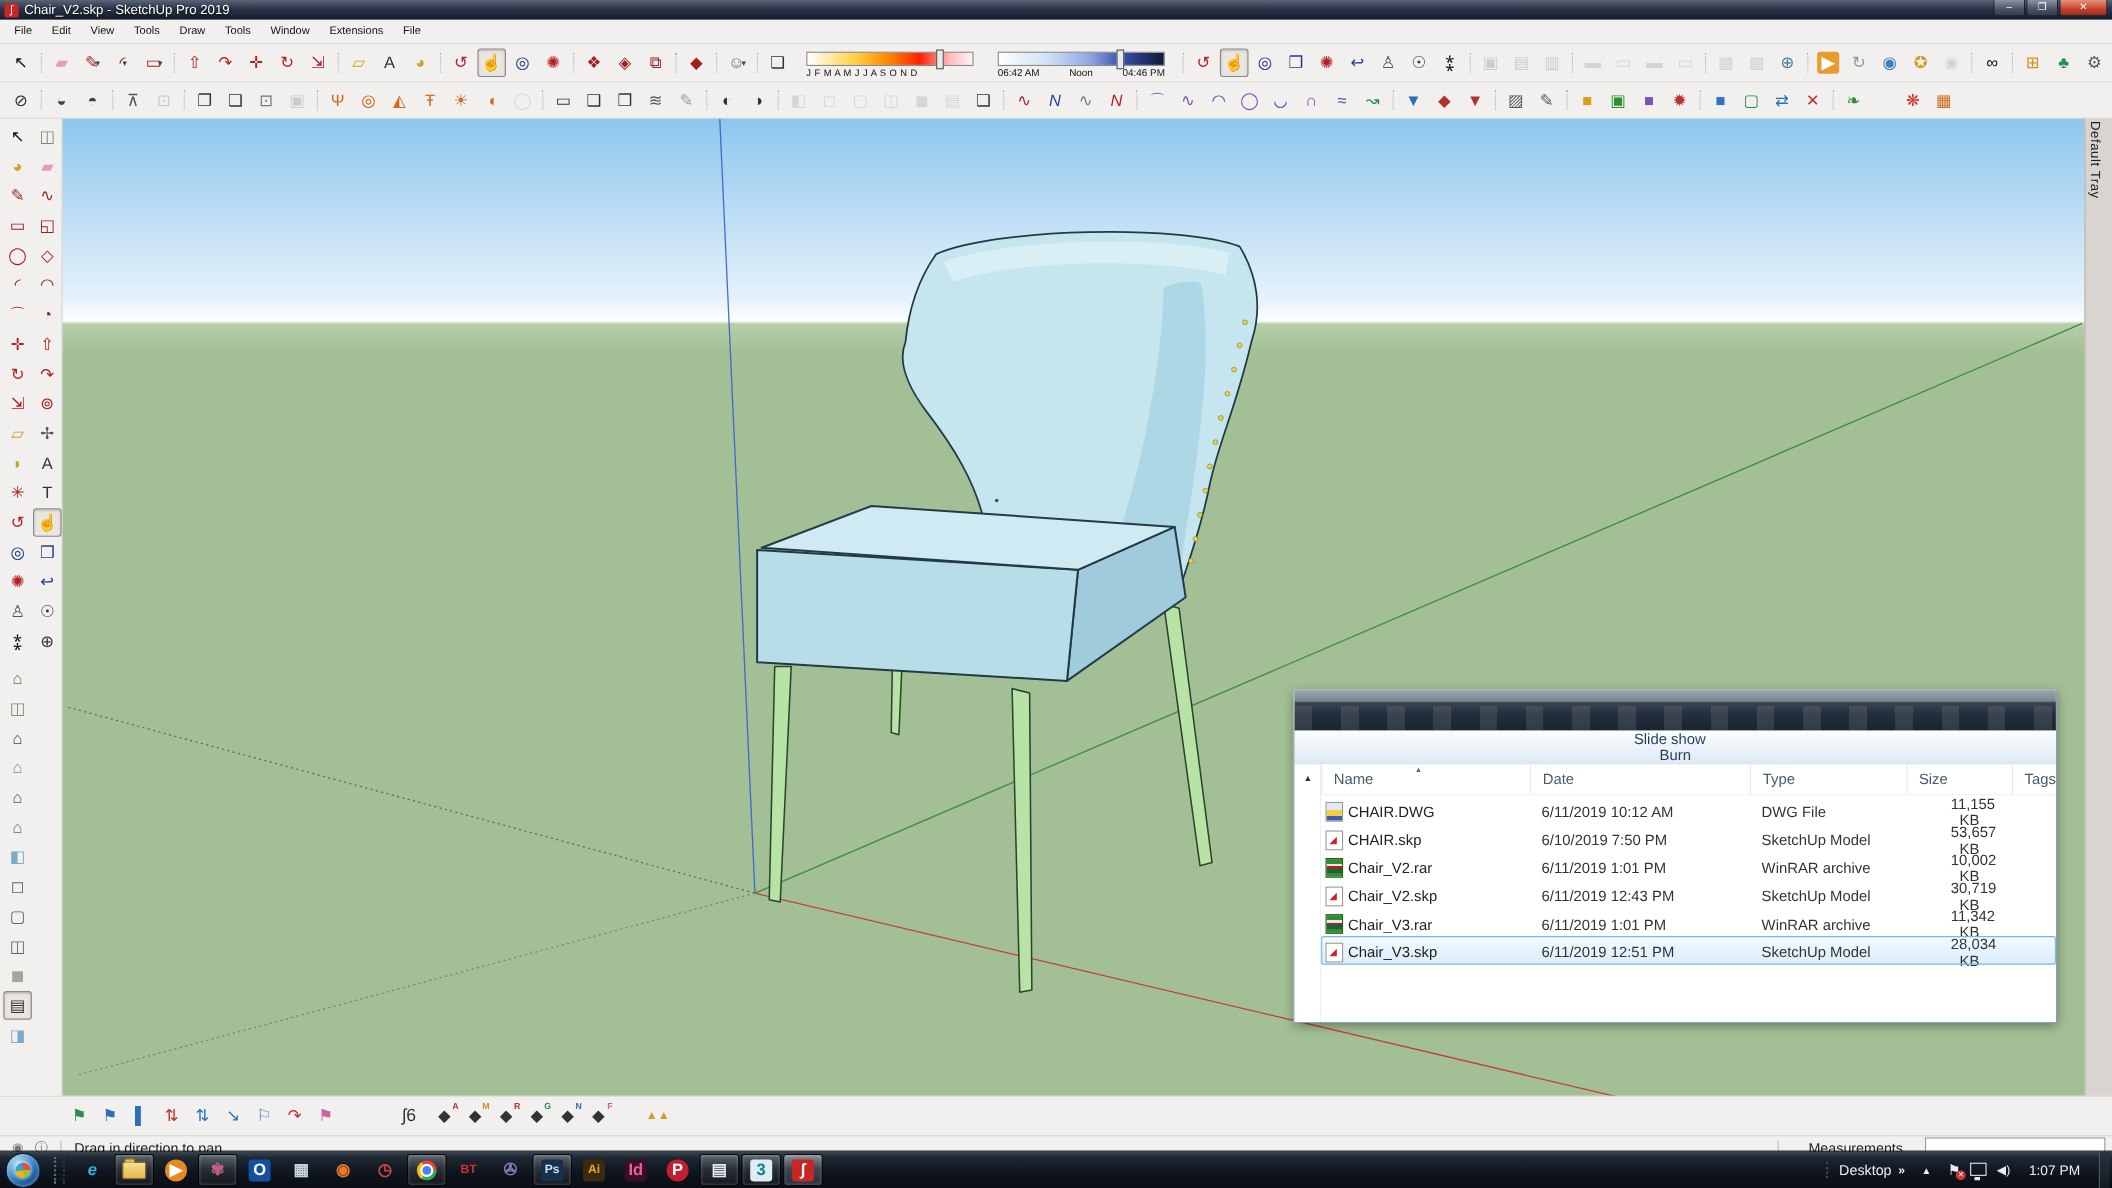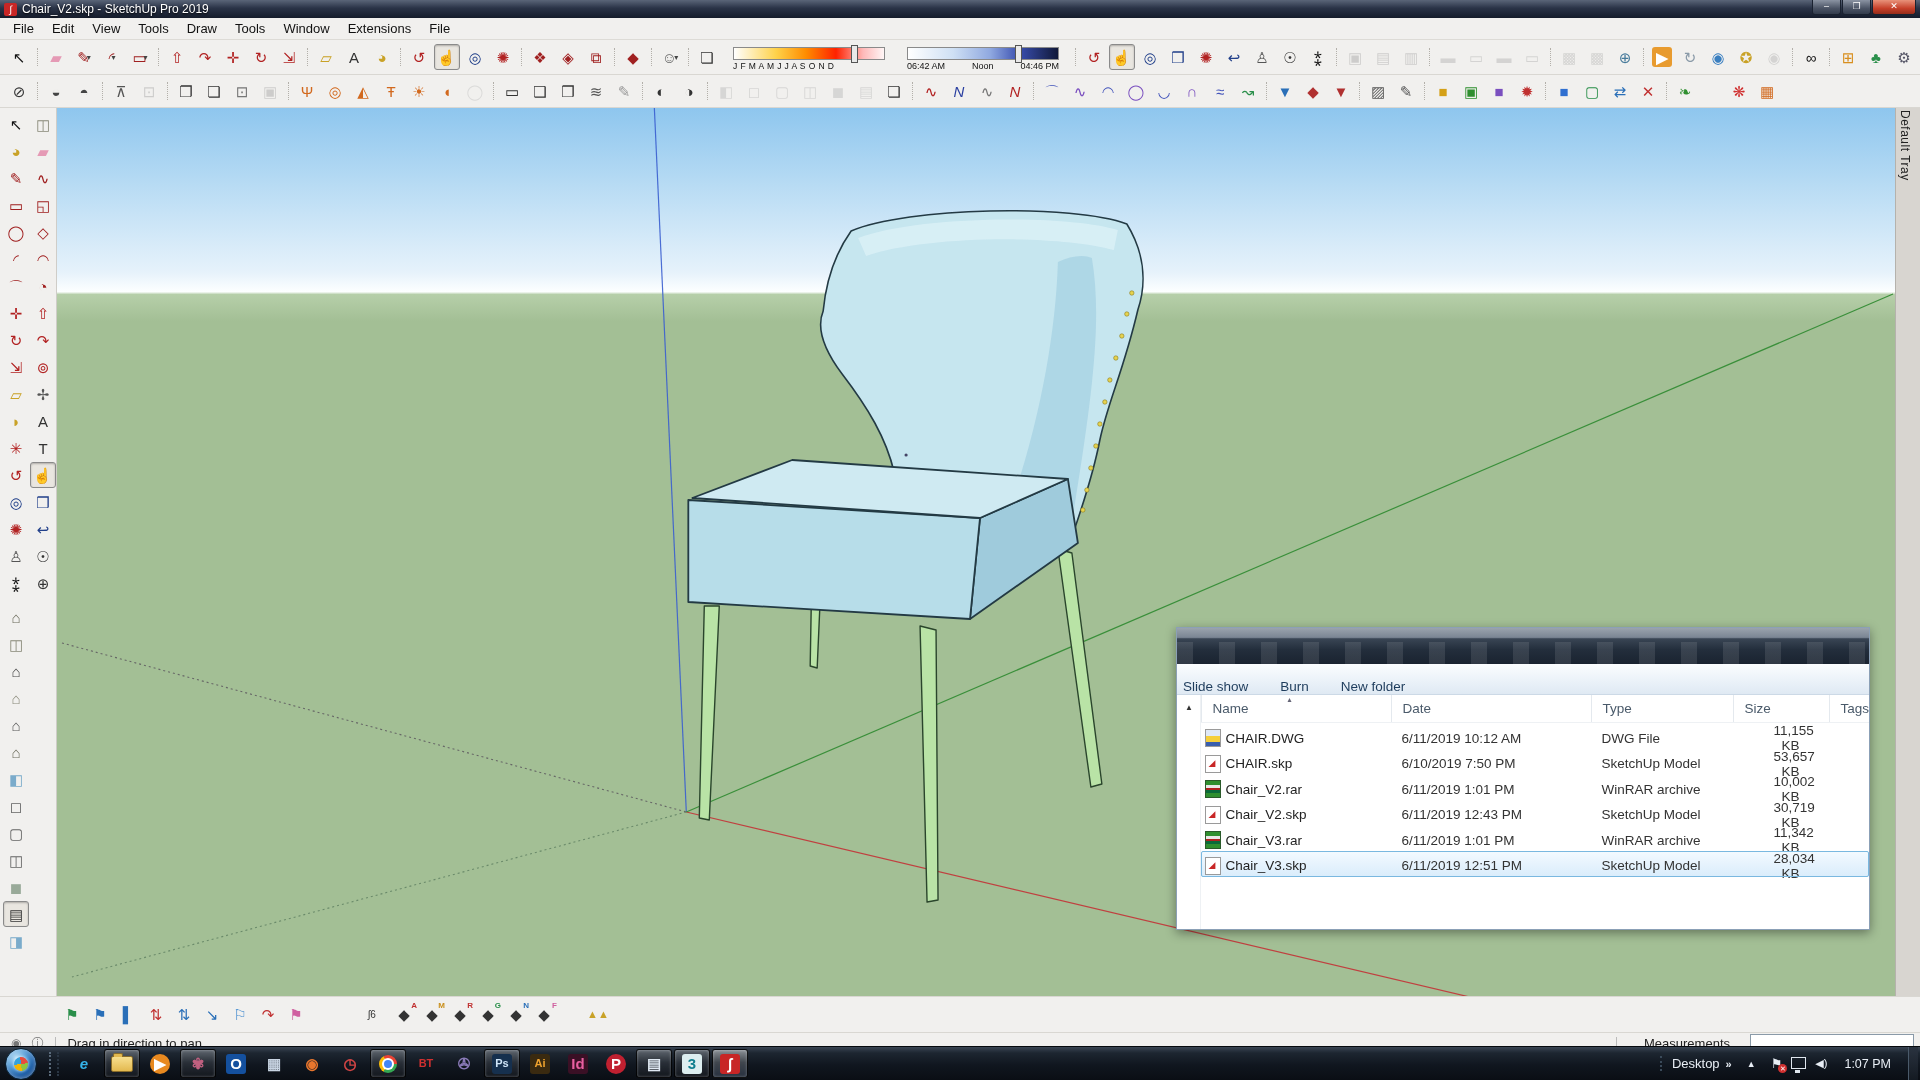--- a/index.html
+++ b/index.html
@@ -15,21 +15,21 @@
   .win-title{flex:0 0 auto;text-shadow:0 1px 2px #000;}
   .win-buttons{margin-left:auto;display:flex;gap:1px;align-self:flex-start;}
   .win-btn{width:27px;height:14px;font-size:9px;line-height:13px;text-align:center;color:#fff;
     background:linear-gradient(180deg,#8a93a2,#4a5364 60%,#333c4c);border:1px solid #1a2230;
     border-top:none;border-radius:0 0 3px 3px;}
   .win-btn.close{width:42px;background:linear-gradient(180deg,#e8927a,#c6402a 60%,#952c1a);}
 
   
   .menubar{height:21px;background:#f1f0ee;border-bottom:1px solid #dddbd6;
     display:flex;align-items:center;padding-left:4px;}
-  .menu-item{font-size:13px;color:#111;padding:2px 9px;}
+  .menu-item{font-size:10px;color:#111;padding:2px 9px;}
 
   
   .toolbar{background:#f1f0ee;border-bottom:1px solid #d9d7d2;display:flex;align-items:center;padding-left:5px;}
   .toolbar.row1{height:34px;}
   .toolbar.row2{height:32px;}
   .t-group{display:flex;align-items:center;}
   .t-btn{position:relative;width:24px;height:24px;margin:0 1px;display:flex;align-items:center;
     justify-content:center;border:1px solid transparent;border-radius:3px;}
   .t-glyph{font-size:15px;line-height:1;}
   .t-btn.active{background:#e9e6e0;border-color:#8a8a8a;box-shadow:inset 0 1px 2px rgba(0,0,0,.25);}
@@ -69,22 +69,22 @@
   .tray-strip .tab{position:absolute;top:2px;left:2px;writing-mode:vertical-rl;
     font-size:12px;color:#222;letter-spacing:.5px;}
 
   
   .explorer{position:absolute;left:1176px;top:627px;width:692px;height:301px;z-index:5;
     border:1px solid #8ba0b6;box-shadow:0 3px 10px rgba(0,0,0,.4);background:#fff;
     display:flex;flex-direction:column;font-size:13.5px;}
   .exp-band{height:36px;background:linear-gradient(180deg,#9aa3ad 0%,#7b8694 26%,#394554 30%,#232e3c 60%,#1a2330 100%);position:relative;overflow:hidden;}
   .exp-band::after{content:"";position:absolute;left:0;right:0;top:40%;bottom:0;
     background:repeating-linear-gradient(90deg,rgba(255,255,255,.10) 0 16px,rgba(255,255,255,0) 16px 42px);}
-  .exp-cmdbar{height:30px;display:flex;align-items:flex-end;overflow:hidden;
-    background:linear-gradient(180deg,#fbfdfe,#eef4fa 45%,#dfe9f3);border-bottom:1px solid #ccd9e6;}
+  .exp-cmdbar{height:30px;display:flex;align-items:center;overflow:hidden;
+    background:linear-gradient(180deg,#fbfdfe,#eef4fa 45%,#dfe9f3);border-bottom:1px solid #ccd9e6;flex-direction:column;}
   .cmd-item{color:#1e3c5c;font-size:13.5px;padding:0 16px;}
   .cmd-item:first-child{margin-left:-10px;}
   .exp-body{flex:1;display:flex;background:#fff;}
   .exp-gutter{width:26px;border-right:1px solid #eef1f4;position:relative;}
   .gut-arrow{position:absolute;top:8px;left:8px;font-size:8px;color:#333;}
   .exp-table{flex:1;position:relative;}
   .exp-header{height:27px;display:grid;grid-template-columns:190px 200px 142px 96px 1fr;
     align-items:center;color:#4a5a6a;border-bottom:1px solid #eef1f4;position:relative;}
   .exp-header .hcell{padding-left:10px;height:100%;display:flex;align-items:center;border-left:1px solid #e4e9ee;}
   .exp-header .hcell:first-child{border-left:none;padding-left:26px;}
@@ -809,21 +809,21 @@
             <span class="t-glyph" style="color: rgb(74, 143, 208);">⚐</span>
           </div>
           <div class="t-btn">
             <span class="t-glyph" style="color: rgb(192, 48, 48);">↷</span>
           </div>
           <div class="t-btn">
             <span class="t-glyph" style="color: rgb(208, 96, 160);">⚑</span>
           </div>
           <div class="t-gap"></div>
           <div class="t-btn">
-            <span class="t-glyph" style="color: rgb(51, 51, 51); font-size: 10px; padding-left: 44px;">ʃ6</span>
+            <span class="t-glyph" style="color: rgb(51, 51, 51); font-size: 16px; padding-left: 44px;">ʃ6</span>
           </div>
           <div class="t-gap"></div>
           <div class="t-btn">
             <span class="t-glyph" style="color: rgb(51, 51, 51);">◆</span>
             <span class="t-badge" style="color: rgb(192, 48, 48);">A</span>
           </div>
           <div class="t-btn">
             <span class="t-glyph" style="color: rgb(51, 51, 51);">◆</span>
             <span class="t-badge" style="color: rgb(201, 143, 27);">M</span>
           </div>

